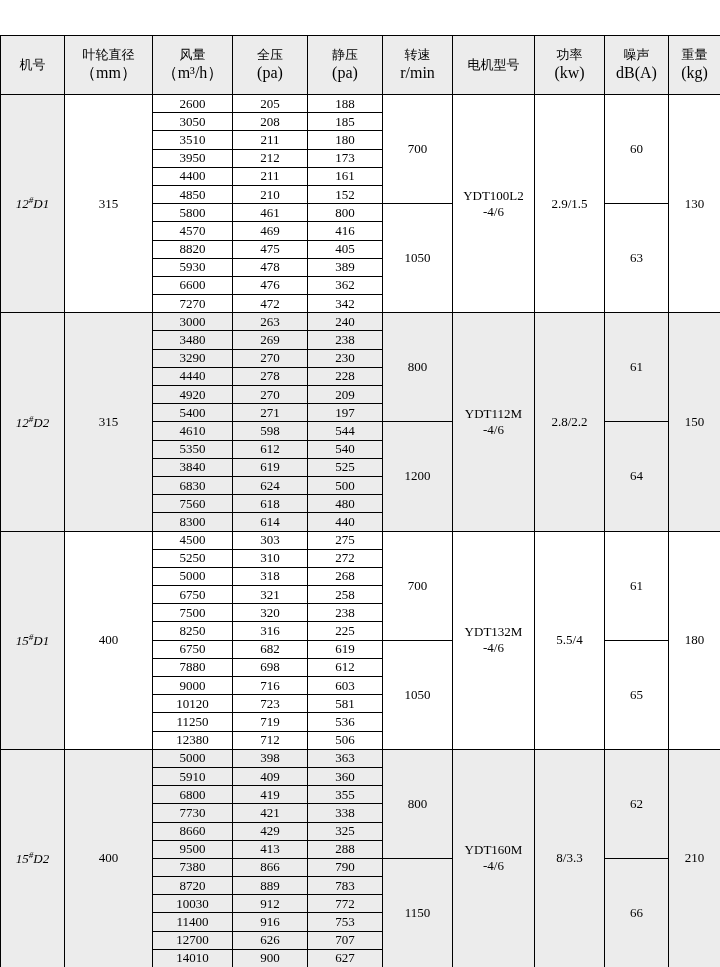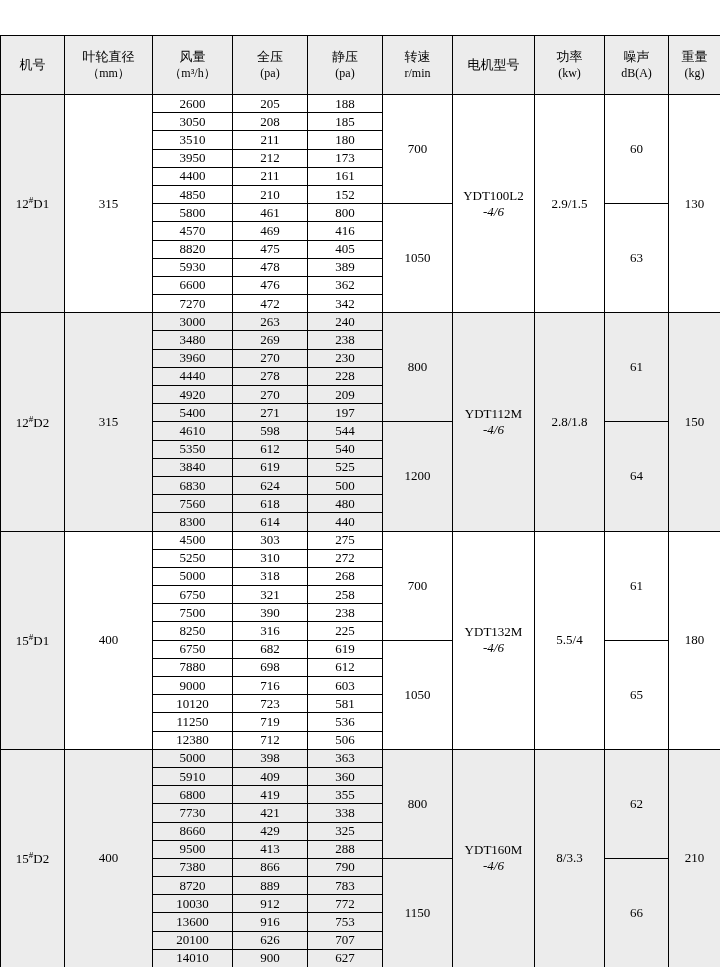--- a/index.html
+++ b/index.html
@@ -29,42 +29,42 @@
     padding: 0;
   }
   thead th {
     background: #ececec;
     height: 58px;
     line-height: 1.25;
     font-size: 13.5px;
   }
   thead th .sub {
     display: block;
-    font-size: 12px;
+    font-size: 16px;
   }
   tbody tr {
     height: 18.2px;
   }
   .group-shade td {
     background: #ececec;
   }
   .model-cell {
     font-size: 13.5px;
     background: #ececec;
+    font-style: italic;
   }
   .model-cell sup {
     font-size: 9px;
     vertical-align: super;
   }
   .dia-cell, .power-cell, .weight-cell, .motor-cell, .rpm-cell, .noise-cell {
     font-size: 13.5px;
   }
   .motor-cell .line2 {
     display: block;
-    font-style: italic;
   }
   .num {
     font-size: 13px;
   }
   col.c-model { width: 64px; }
   col.c-dia { width: 88px; }
   col.c-flow { width: 80px; }
   col.c-total { width: 75px; }
   col.c-static { width: 75px; }
   col.c-rpm { width: 70px; }
@@ -202,31 +202,31 @@
         <td class="num">342</td>
       </tr>
       <tr class="group-shade">
         <td class="model-cell" rowspan="12"><span>12<sup>#</sup>D2</span></td>
         <td class="dia-cell" rowspan="12">315</td>
         <td class="num">3000</td>
         <td class="num">263</td>
         <td class="num">240</td>
         <td class="rpm-cell" rowspan="6">800</td>
         <td class="motor-cell" rowspan="12"><span>YDT112M</span><span class="line2">-4/6</span></td>
-        <td class="power-cell" rowspan="12">2.8/1.8</td>
+        <td class="power-cell" rowspan="12">2.8/2.2</td>
         <td class="noise-cell" rowspan="6">61</td>
         <td class="weight-cell" rowspan="12">150</td>
       </tr>
       <tr class="group-shade">
         <td class="num">3480</td>
         <td class="num">269</td>
         <td class="num">238</td>
       </tr>
       <tr class="group-shade">
-        <td class="num">3960</td>
+        <td class="num">3290</td>
         <td class="num">270</td>
         <td class="num">230</td>
       </tr>
       <tr class="group-shade">
         <td class="num">4440</td>
         <td class="num">278</td>
         <td class="num">228</td>
       </tr>
       <tr class="group-shade">
         <td class="num">4920</td>
@@ -292,21 +292,21 @@
         <td class="num">318</td>
         <td class="num">268</td>
       </tr>
       <tr>
         <td class="num">6750</td>
         <td class="num">321</td>
         <td class="num">258</td>
       </tr>
       <tr>
         <td class="num">7500</td>
-        <td class="num">390</td>
+        <td class="num">320</td>
         <td class="num">238</td>
       </tr>
       <tr>
         <td class="num">8250</td>
         <td class="num">316</td>
         <td class="num">225</td>
       </tr>
       <tr>
         <td class="num">6750</td>
         <td class="num">682</td>
@@ -387,26 +387,26 @@
         <td class="num">8720</td>
         <td class="num">889</td>
         <td class="num">783</td>
       </tr>
       <tr class="group-shade">
         <td class="num">10030</td>
         <td class="num">912</td>
         <td class="num">772</td>
       </tr>
       <tr class="group-shade">
-        <td class="num">13600</td>
+        <td class="num">11400</td>
         <td class="num">916</td>
         <td class="num">753</td>
       </tr>
       <tr class="group-shade">
-        <td class="num">20100</td>
+        <td class="num">12700</td>
         <td class="num">626</td>
         <td class="num">707</td>
       </tr>
       <tr class="group-shade">
         <td class="num">14010</td>
         <td class="num">900</td>
         <td class="num">627</td>
       </tr>
     </tbody>
 </table>

